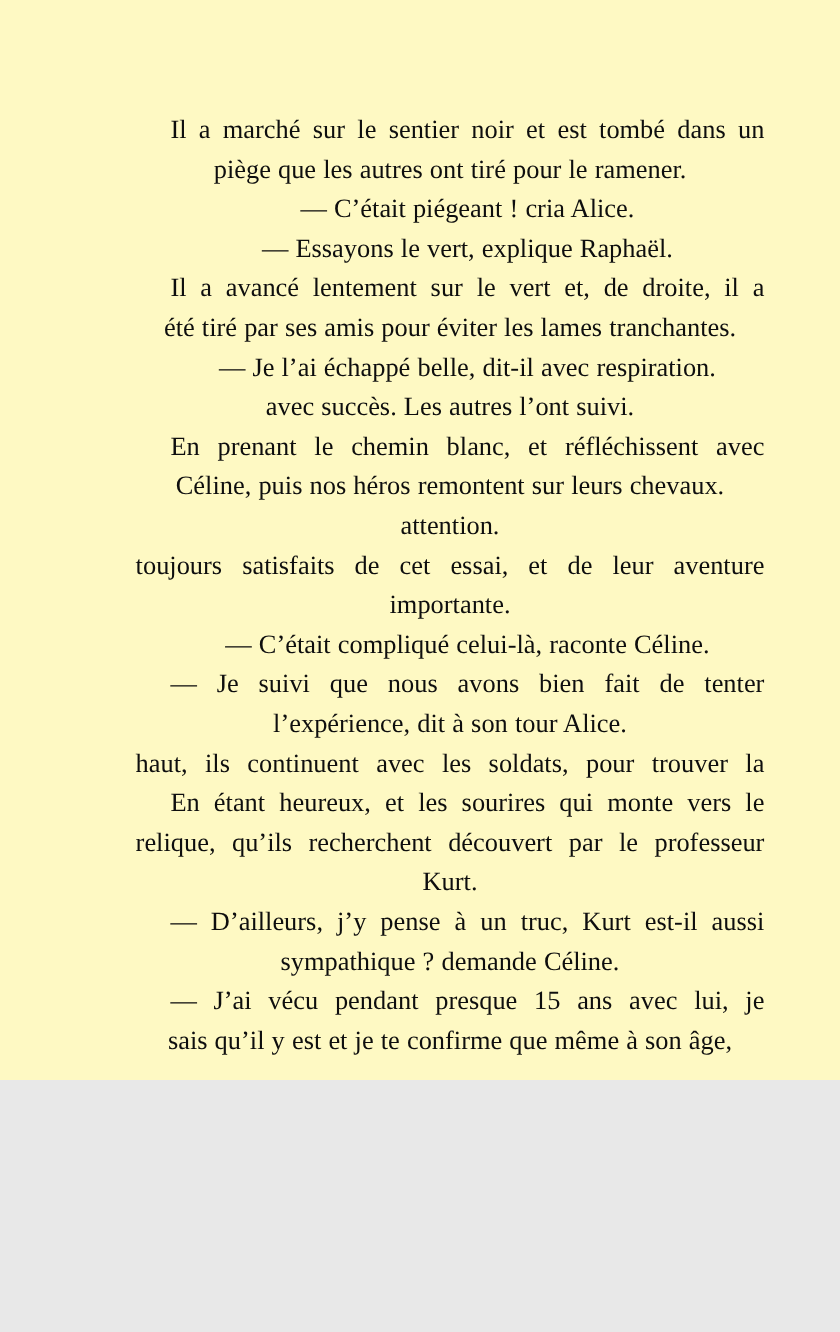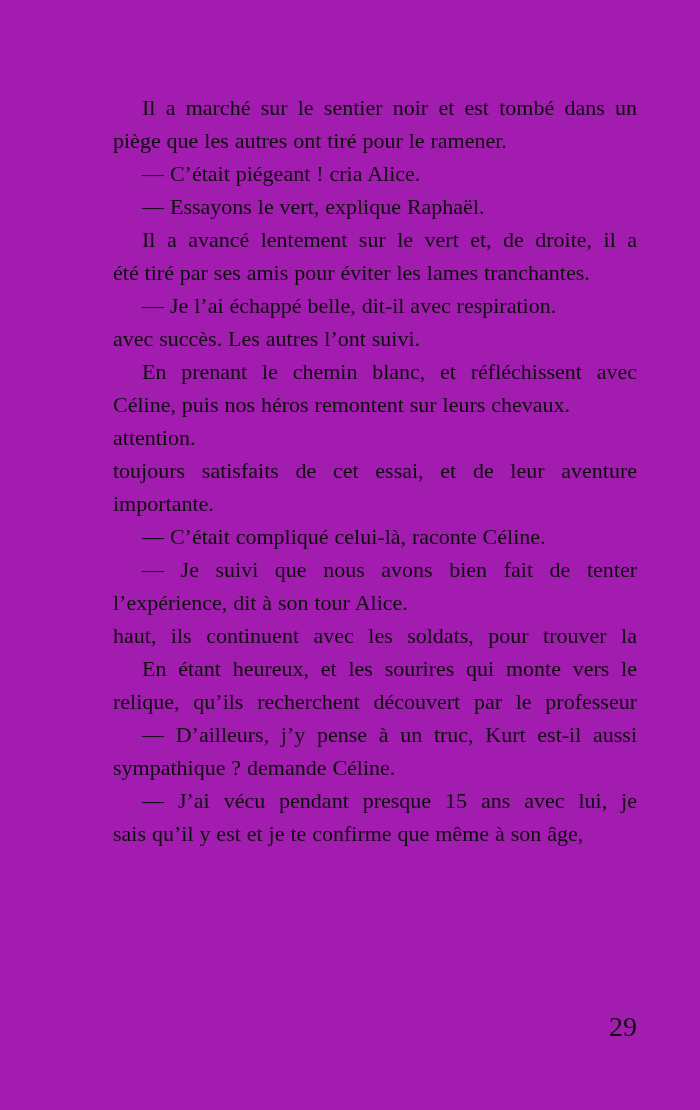--- a/index.html
+++ b/index.html
@@ -3,37 +3,37 @@
 <meta charset="utf-8">
 <style>
   html, body {
     margin: 0;
     padding: 0;
     background: #e8e8e8;
   }
   .page {
     position: relative;
     width: 700px;
-    height: 1110px;
+    height: 900px;
     margin: 0 auto;
-    background: #a21caf;
+    background: #fef9c3;
     color: #0e0e0e;
     font-family: "Liberation Serif", "DejaVu Serif", serif;
     overflow: hidden;
   }
   .text-block {
     position: absolute;
     left: 113px;
     top: 91px;
     width: 524px;
     font-size: 22px;
   }
   .line {
     line-height: 33px;
-    text-align: left;
+    text-align: center;
     word-spacing: 0.02em;
   }
   
   .line.j {
     text-align: justify;
     text-align-last: justify;
   }
   
   .line.indent {
     text-indent: 29px;
@@ -63,19 +63,20 @@
     <div class="line">Céline, puis nos héros remontent sur leurs chevaux.</div>
     <div class="line">attention.</div>
     <div class="line j">toujours satisfaits de cet essai, et de leur aventure</div>
     <div class="line">importante.</div>
     <div class="line indent">— C’était compliqué celui-là, raconte Céline.</div>
     <div class="line indent j">— Je suivi que nous avons bien fait de tenter</div>
     <div class="line">l’expérience, dit à son tour Alice.</div>
     <div class="line j">haut, ils continuent avec les soldats, pour trouver la</div>
     <div class="line indent j">En étant heureux, et les sourires qui monte vers le</div>
     <div class="line j">relique, qu’ils recherchent découvert par le professeur</div>
+    <div class="line">Kurt.</div>
     <div class="line indent j">— D’ailleurs, j’y pense à un truc, Kurt est-il aussi</div>
     <div class="line">sympathique ? demande Céline.</div>
     <div class="line indent j">— J’ai vécu pendant presque 15 ans avec lui, je</div>
     <div class="line">sais qu’il y est et je te confirme que même à son âge,</div>
   </div>
   <div class="page-number">29</div>
 </div>
 
 </body></html>

